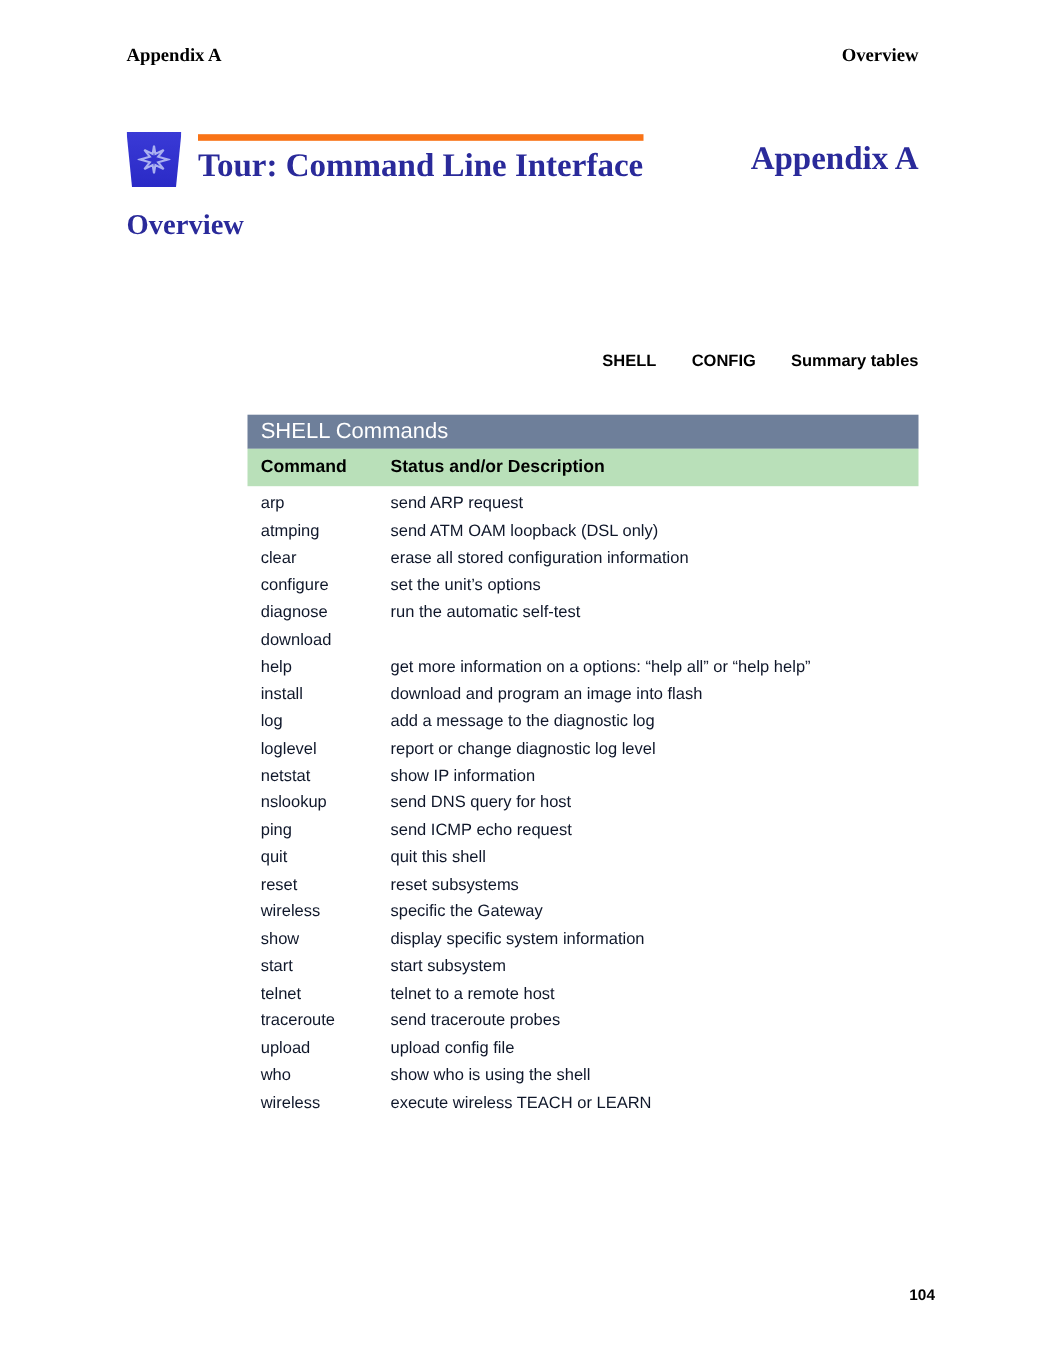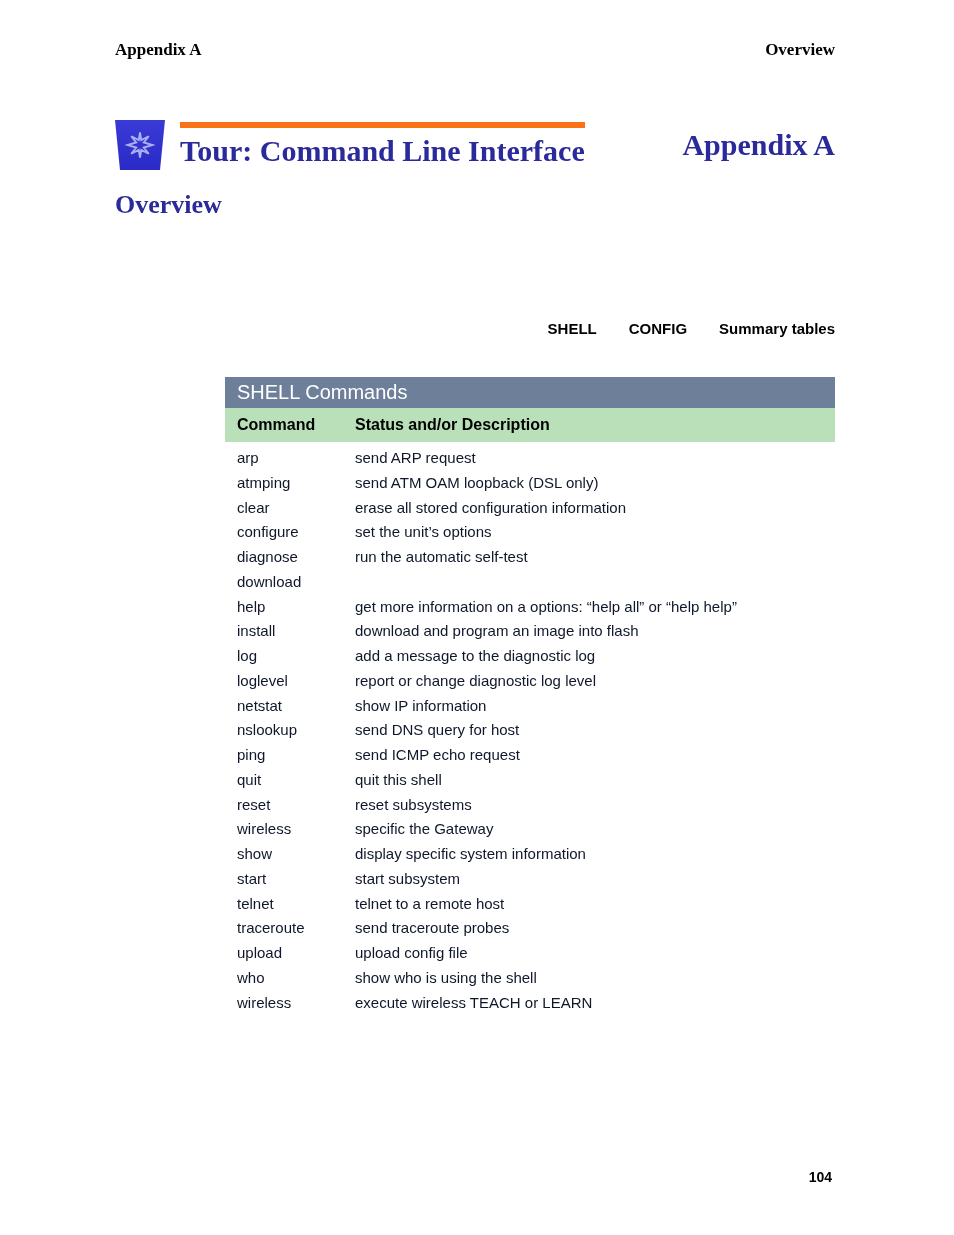--- a/index.html
+++ b/index.html
@@ -120,21 +120,21 @@
   .cmd-row {
     display: flex;
     font-family: "Segoe UI", Arial, sans-serif;
     font-size: 15px;
     color: #0f172a;
     line-height: 1.65;
   }
   .page-num {
     position: absolute;
     bottom: 50px;
-    right: 118px;
+    right: 100px;
     font-family: Arial, sans-serif;
     font-weight: bold;
     font-size: 14px;
   }
 </style>
 </head>
 <body>
 
 <div class="page">
 

